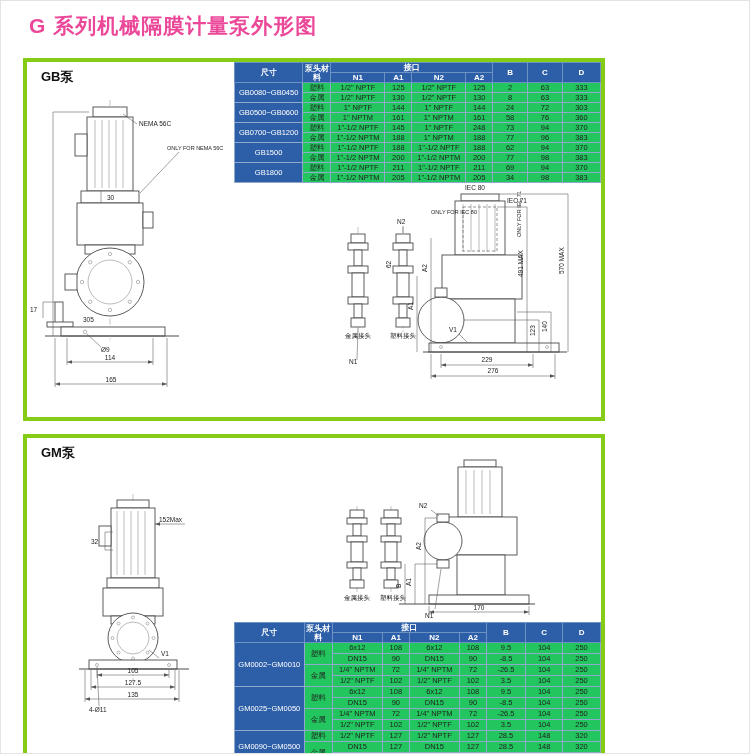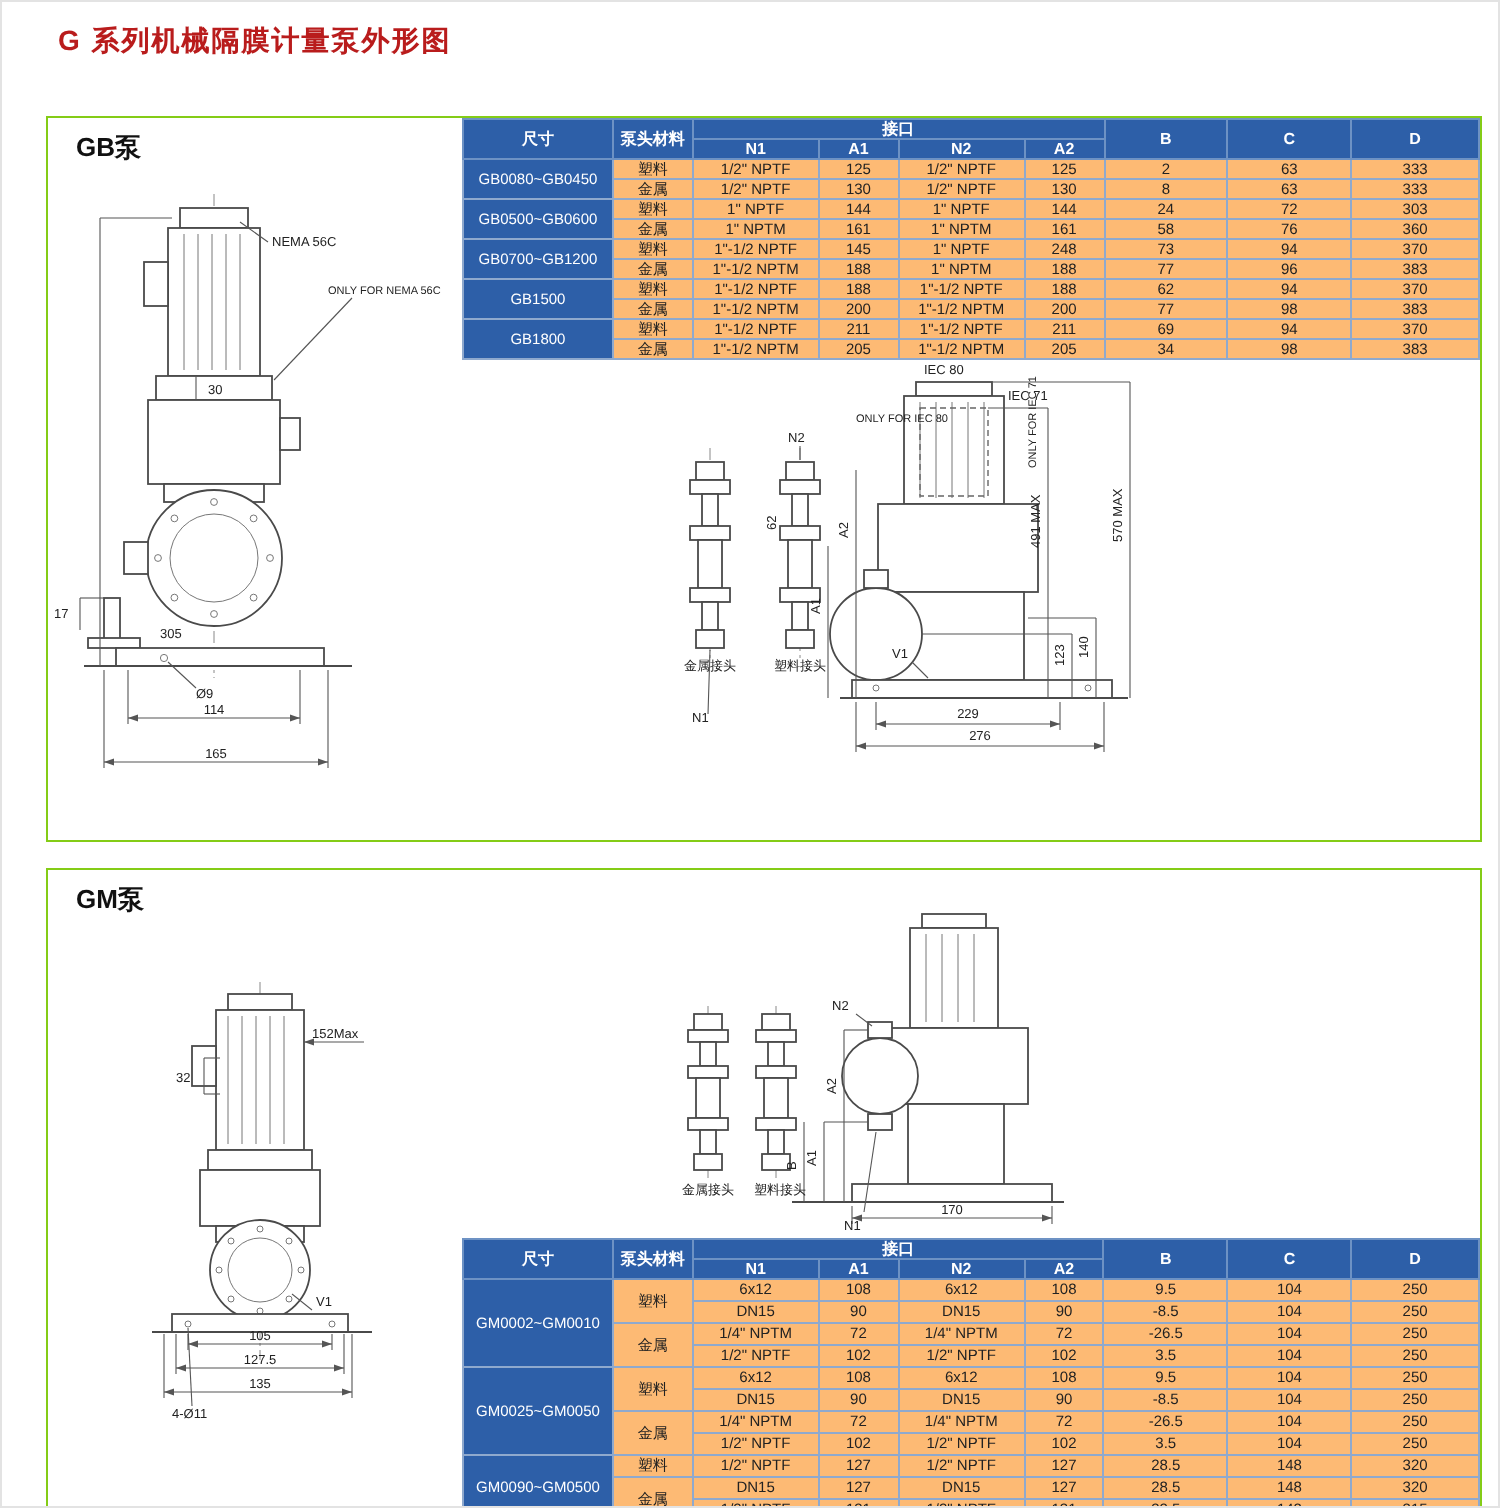--- a/index.html
+++ b/index.html
@@ -1,23 +1,23 @@
 <!DOCTYPE html>
 <html><head>
 <meta charset="utf-8">
 <style>
   html,body{margin:0;padding:0;background:#fff;font-family:"Liberation Sans",sans-serif;}
   .page{position:relative;width:750px;height:754px;background:#fff;overflow:hidden;border:1px solid #e3e3e3;box-sizing:border-box;}
-  .title{position:absolute;left:28px;top:11px;font-size:14px;font-weight:bold;color:#b91c1c;letter-spacing:1px;}
-  .panel{position:absolute;left:22px;width:718px;border:1px solid #84cc16;background:#fff;box-sizing:border-box;}
+  .title{position:absolute;left:28px;top:11px;font-size:21px;font-weight:bold;color:#ec4899;letter-spacing:1px;}
+  .panel{position:absolute;left:22px;width:582px;border:4px solid #84cc16;background:#fff;box-sizing:border-box;}
   #gb-panel{top:57px;height:363px;}
   #gm-panel{top:433px;height:330px;}
   .panel-label{position:absolute;left:14px;top:6px;font-size:13px;font-weight:bold;color:#111;z-index:5;}
   .drawing{position:absolute;left:0;top:0;}
-  .dims-table{position:absolute;border-collapse:collapse;table-layout:fixed;background:#fdba74;z-index:4;}
+  .dims-table{position:absolute;border-collapse:collapse;table-layout:fixed;background:#22c55e;z-index:4;}
   #gb-table{left:207px;top:0;}
   #gm-table{left:207px;top:184px;}
   .dims-table th{background:#2d5fa8;color:#fff;font-weight:bold;font-size:8px;border:1px solid #6d92c4;padding:0;height:9px;line-height:9px;text-align:center;}
   .dims-table td{border:1px solid #8fa9cd;font-size:7.5px;color:#222;text-align:center;padding:0 1px;height:9px;line-height:9px;white-space:nowrap;overflow:hidden;}
   #gm-table td{height:10px;line-height:10px;}
   .dims-table td.size{background:#2d5fa8;color:#fff;}
   svg{overflow:visible;}
   svg text{font-family:"Liberation Sans",sans-serif;}
   .ln{stroke:#4a4a4a;stroke-width:1;fill:none;}
   .lnf{stroke:#4a4a4a;stroke-width:0.9;fill:#fff;}

